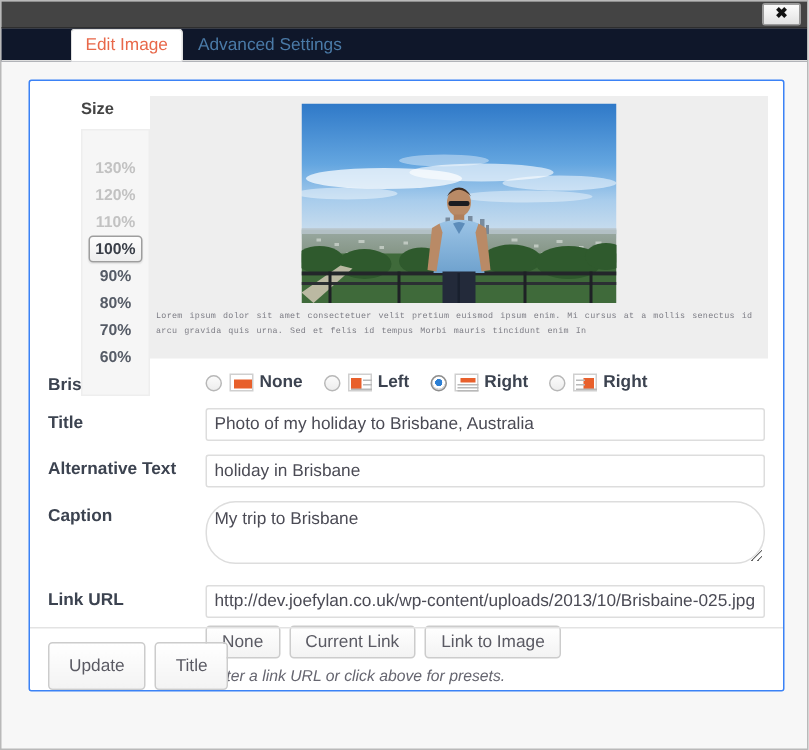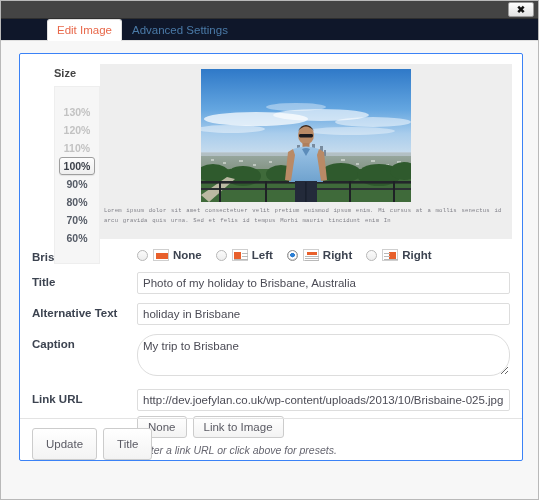--- a/index.html
+++ b/index.html
@@ -511,20 +511,21 @@
           <textarea class="text-field" style="">My trip to Brisbane</textarea>
         </div>
       </div>
 
       <div class="form-row">
         <div class="form-label">Link URL</div>
         <div class="form-control">
           <input class="text-field" type="text" value="http://dev.joefylan.co.uk/wp-content/uploads/2013/10/Brisbaine-025.jpg" style="">
           <div id="link-buttons">
             <button class="btn">None</button>
+            <button class="btn">Current Link</button>
             <button class="btn">Link to Image</button>
           </div>
           <div id="link-hint">Enter a link URL or click above for presets.</div>
         </div>
       </div>
 
     </div>
 
     <div id="footer">
       <button class="btn">Update</button>

